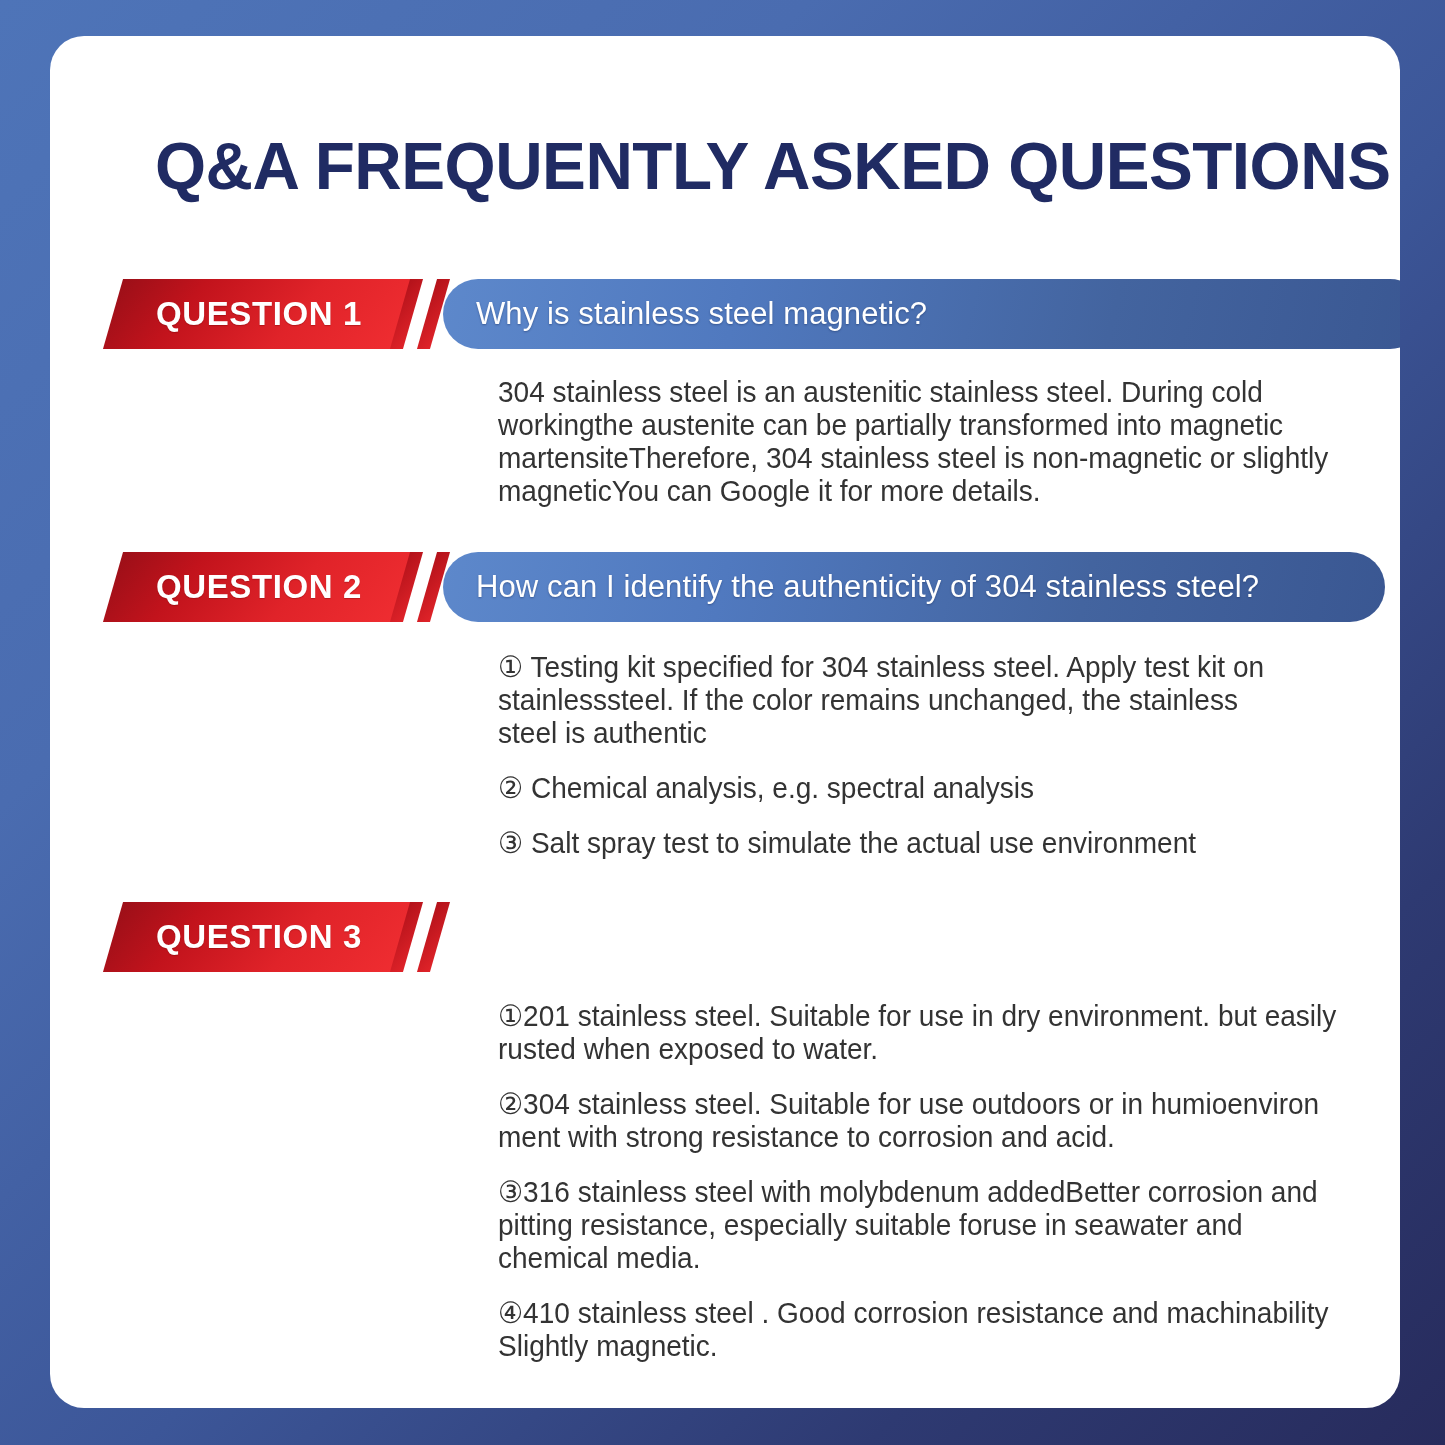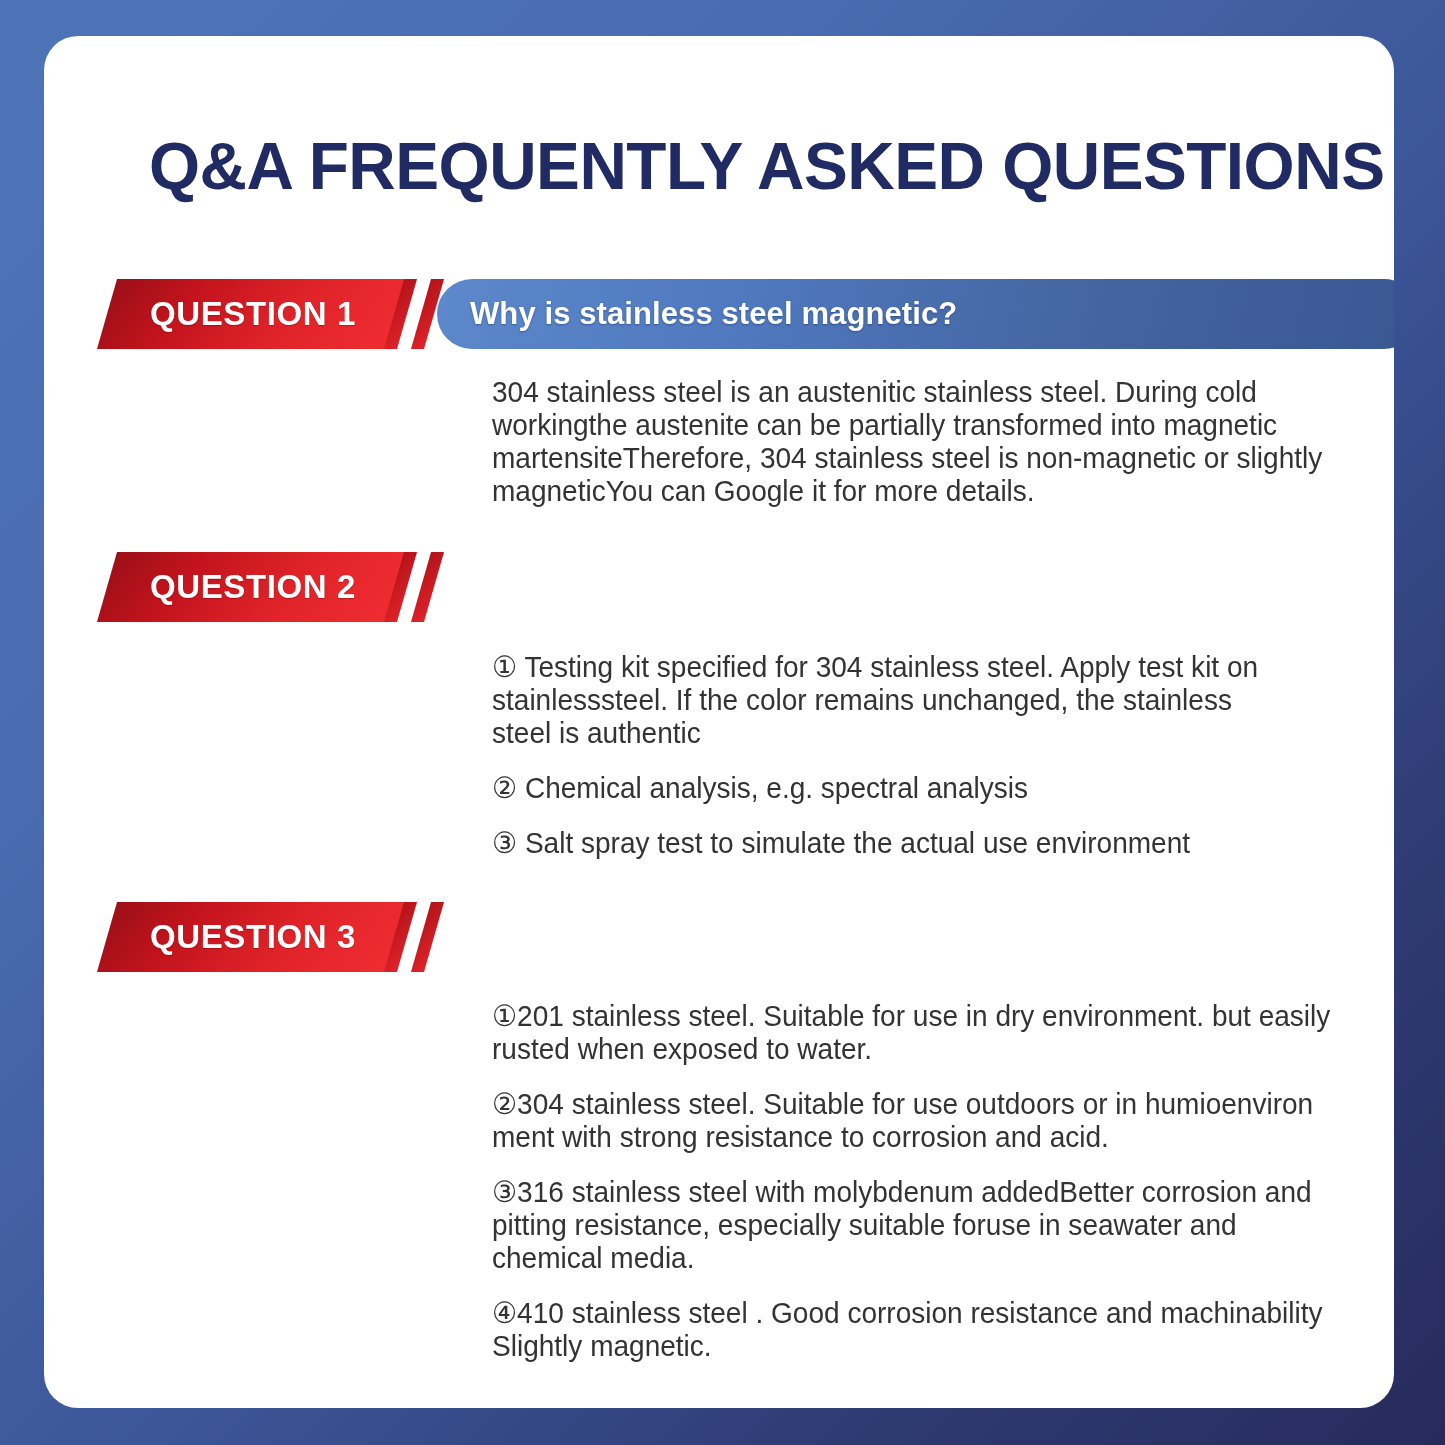--- a/index.html
+++ b/index.html
@@ -17,21 +17,21 @@
   .poster {
     position: relative;
     width: 1445px;
     height: 1445px;
     background: linear-gradient(135deg, #4e74b8 0%, #4a6cb0 28%, #3c5698 55%, #2e3a72 80%, #272b5c 100%);
     box-sizing: border-box;
   }
 
   .card {
     position: absolute;
-    left: 44px;
+    left: 50px;
     top: 36px;
     width: 1350px;
     height: 1372px;
     background: #ffffff;
     border-radius: 34px;
     box-sizing: border-box;
     overflow: hidden;
   }
 
   
@@ -102,21 +102,21 @@
     background: linear-gradient(103deg, #5d88cb 0%, #5079bf 30%, #43649f 68%, #3a5792 100%);
     display: flex;
     align-items: center;
     box-sizing: border-box;
     padding-left: 33px;
     padding-right: 26px;
   }
   .qpill-label {
     color: #ffffff;
     font-size: 31px;
-    font-weight: 700;
+    font-weight: 400;
     letter-spacing: 0.1px;
     white-space: nowrap;
     font-family: "Liberation Sans", sans-serif;
     text-shadow: 0 1px 2px rgba(25,45,90,0.45);
   }
 
   
   .answer {
     position: absolute;
     left: 448px;
@@ -155,20 +155,23 @@
     <div class="answer" style="top:339px; width:930px;">
       <p>304 stainless steel is an austenitic stainless steel. During cold workingthe austenite can be partially transformed into magnetic martensiteTherefore, 304 stainless steel is non-magnetic or slightly magneticYou can Google it for more details.</p>
     </div>
 
     <div class="qrow" style="top:516px;">
       <div class="qtag">
         <span class="qtag-label">QUESTION 2</span>
       </div>
       <div class="slash slash-a"></div>
       <div class="slash slash-b"></div>
+      <div class="qpill" style="width:942px;">
+        <span class="qpill-label">How can I identify the authenticity of 304 stainless steel?</span>
+      </div>
     </div>
 
     <div class="answer" style="top:614px; width:830px;">
       <p>① Testing kit specified for 304 stainless steel. Apply test kit on stainlesssteel. If the color remains unchanged, the stainless steel is authentic</p>
       <p>② Chemical analysis, e.g. spectral analysis</p>
       <p>③ Salt spray test to simulate the actual use environment</p>
     </div>
 
     <div class="qrow" style="top:866px;">
       <div class="qtag">

